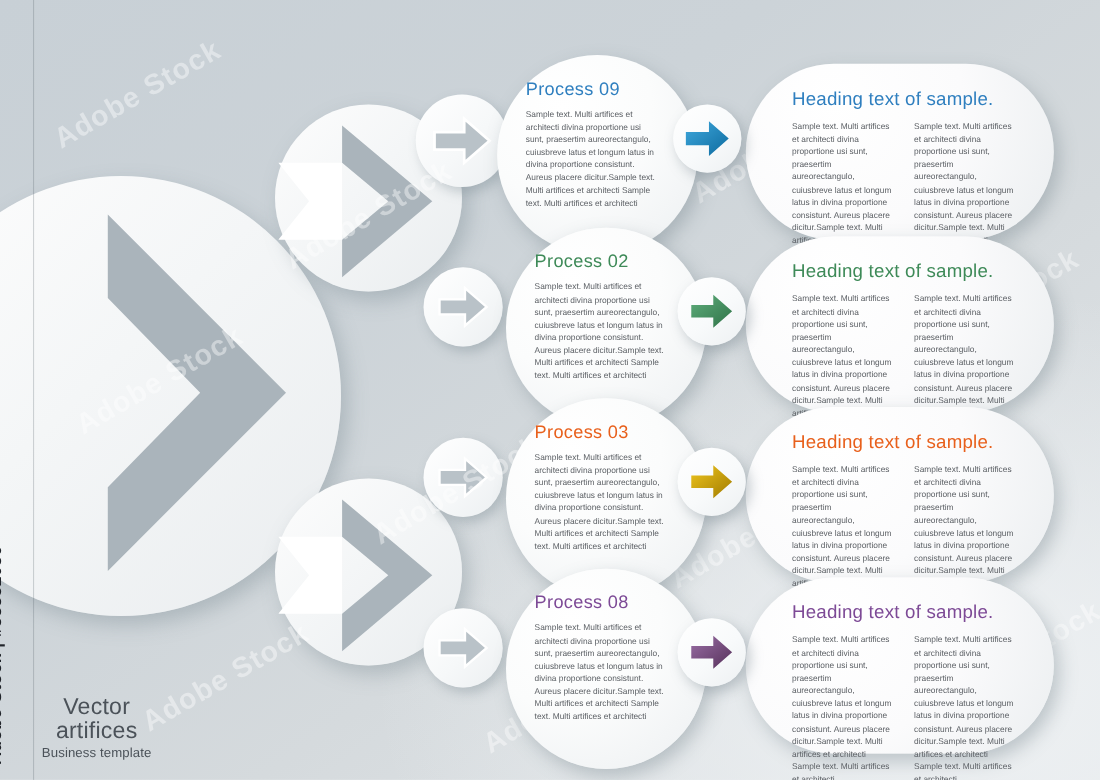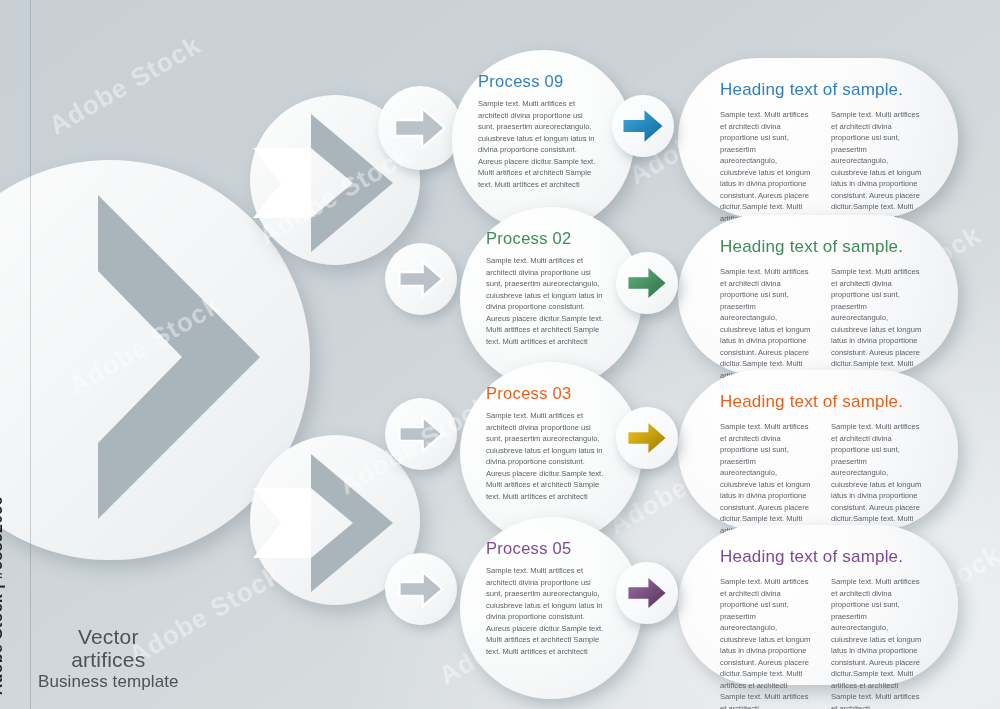--- a/index.html
+++ b/index.html
@@ -164,21 +164,21 @@
   .logo-text { line-height:1.06;text-align:center; }
   .logo-text .big {
     display:block;
     font-size:21px;
     color:#4b5259;
     font-weight:400;
     letter-spacing:.2px;
   }
   .logo-text .small {
     display:block;
-    font-size:17px;
+    font-size:12px;
     color:#4b5259;
     font-weight:400;
     margin-top:2px;
     letter-spacing:.1px;
   }
 </style>
 </head>
 <body>
 
 <div id="stage">
@@ -318,21 +318,21 @@
       <div class="panel-title" style="color:#e8601c;">Heading text of sample.</div>
       <div class="cols">
         <div class="body-text">Sample text. Multi artifices et architecti divina proportione usi sunt, praesertim aureorectangulo, cuiusbreve latus et longum latus in divina proportione consistunt. Aureus placere dicitur.Sample text. Multi artifices et architecti Sample text. Multi artifices et architecti</div>
         <div class="body-text">Sample text. Multi artifices et architecti divina proportione usi sunt, praesertim aureorectangulo, cuiusbreve latus et longum latus in divina proportione consistunt. Aureus placere dicitur.Sample text. Multi artifices et architecti Sample text. Multi artifices et architecti</div>
       </div>
     </div>
   </div>
 
   <div class="row" style="top:0;">
     <div class="left-circle" style="left:460px; top:517px;">
-      <div class="step-title" style="color:#7d4a96;">Process 05</div>
+      <div class="step-title" style="color:#7d4a96;">Process 08</div>
       <div class="body-text">Sample text. Multi artifices et architecti divina proportione usi sunt, praesertim aureorectangulo, cuiusbreve latus et longum latus in divina proportione consistunt. Aureus placere dicitur.Sample text. Multi artifices et architecti Sample text. Multi artifices et architecti</div>
     </div>
 
     <div class="arrow-btn" style="left:616px; top:562px;">
       <svg width="40" height="36" viewBox="0 0 56 46">
         <defs>
             <linearGradient id="g4" x1="0" y1="0" x2="1" y2="1">
           <stop offset="0%" stop-color="#9a6fa6"></stop>
               <stop offset="100%" stop-color="#553059"></stop>
         </linearGradient>

